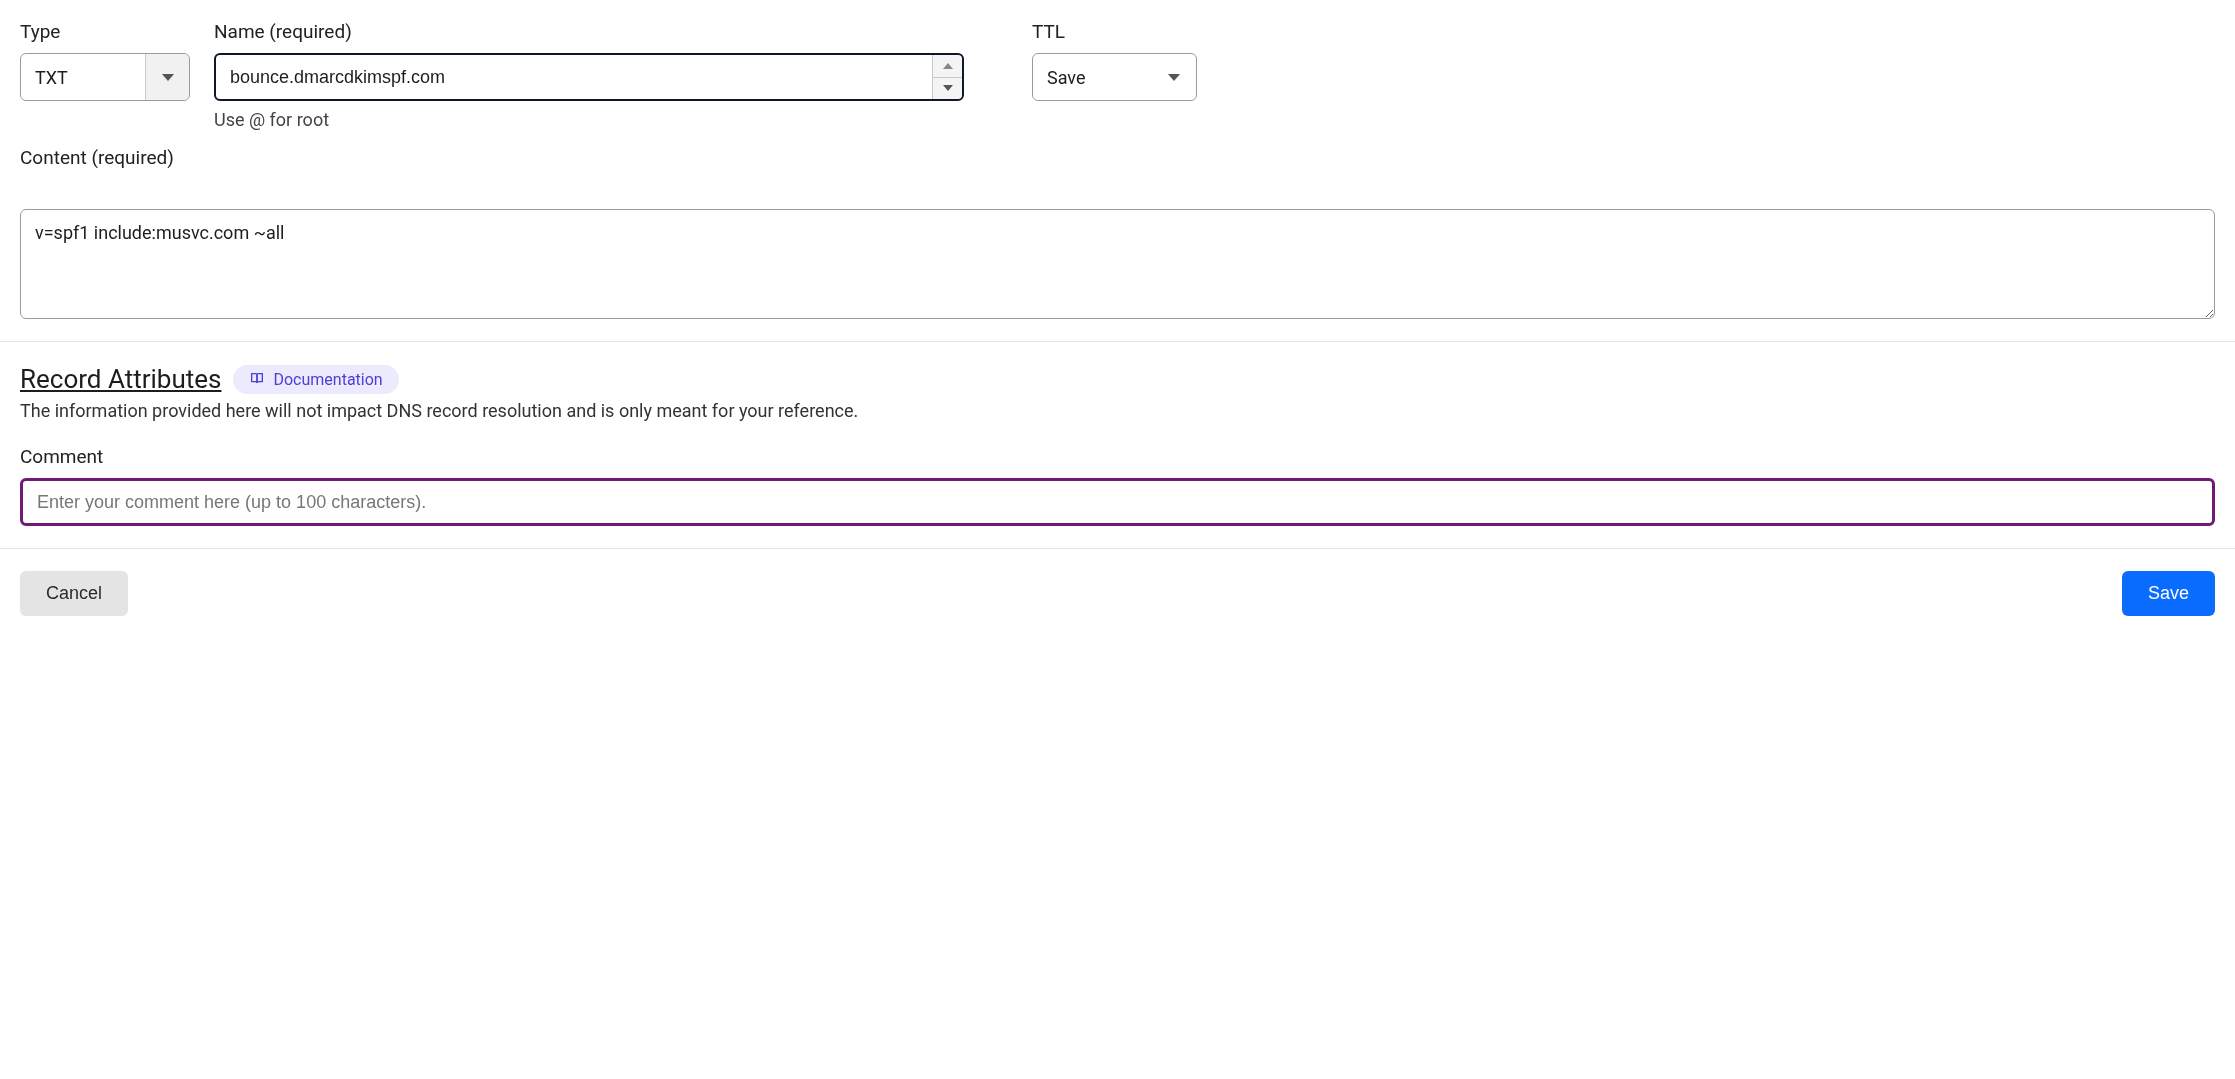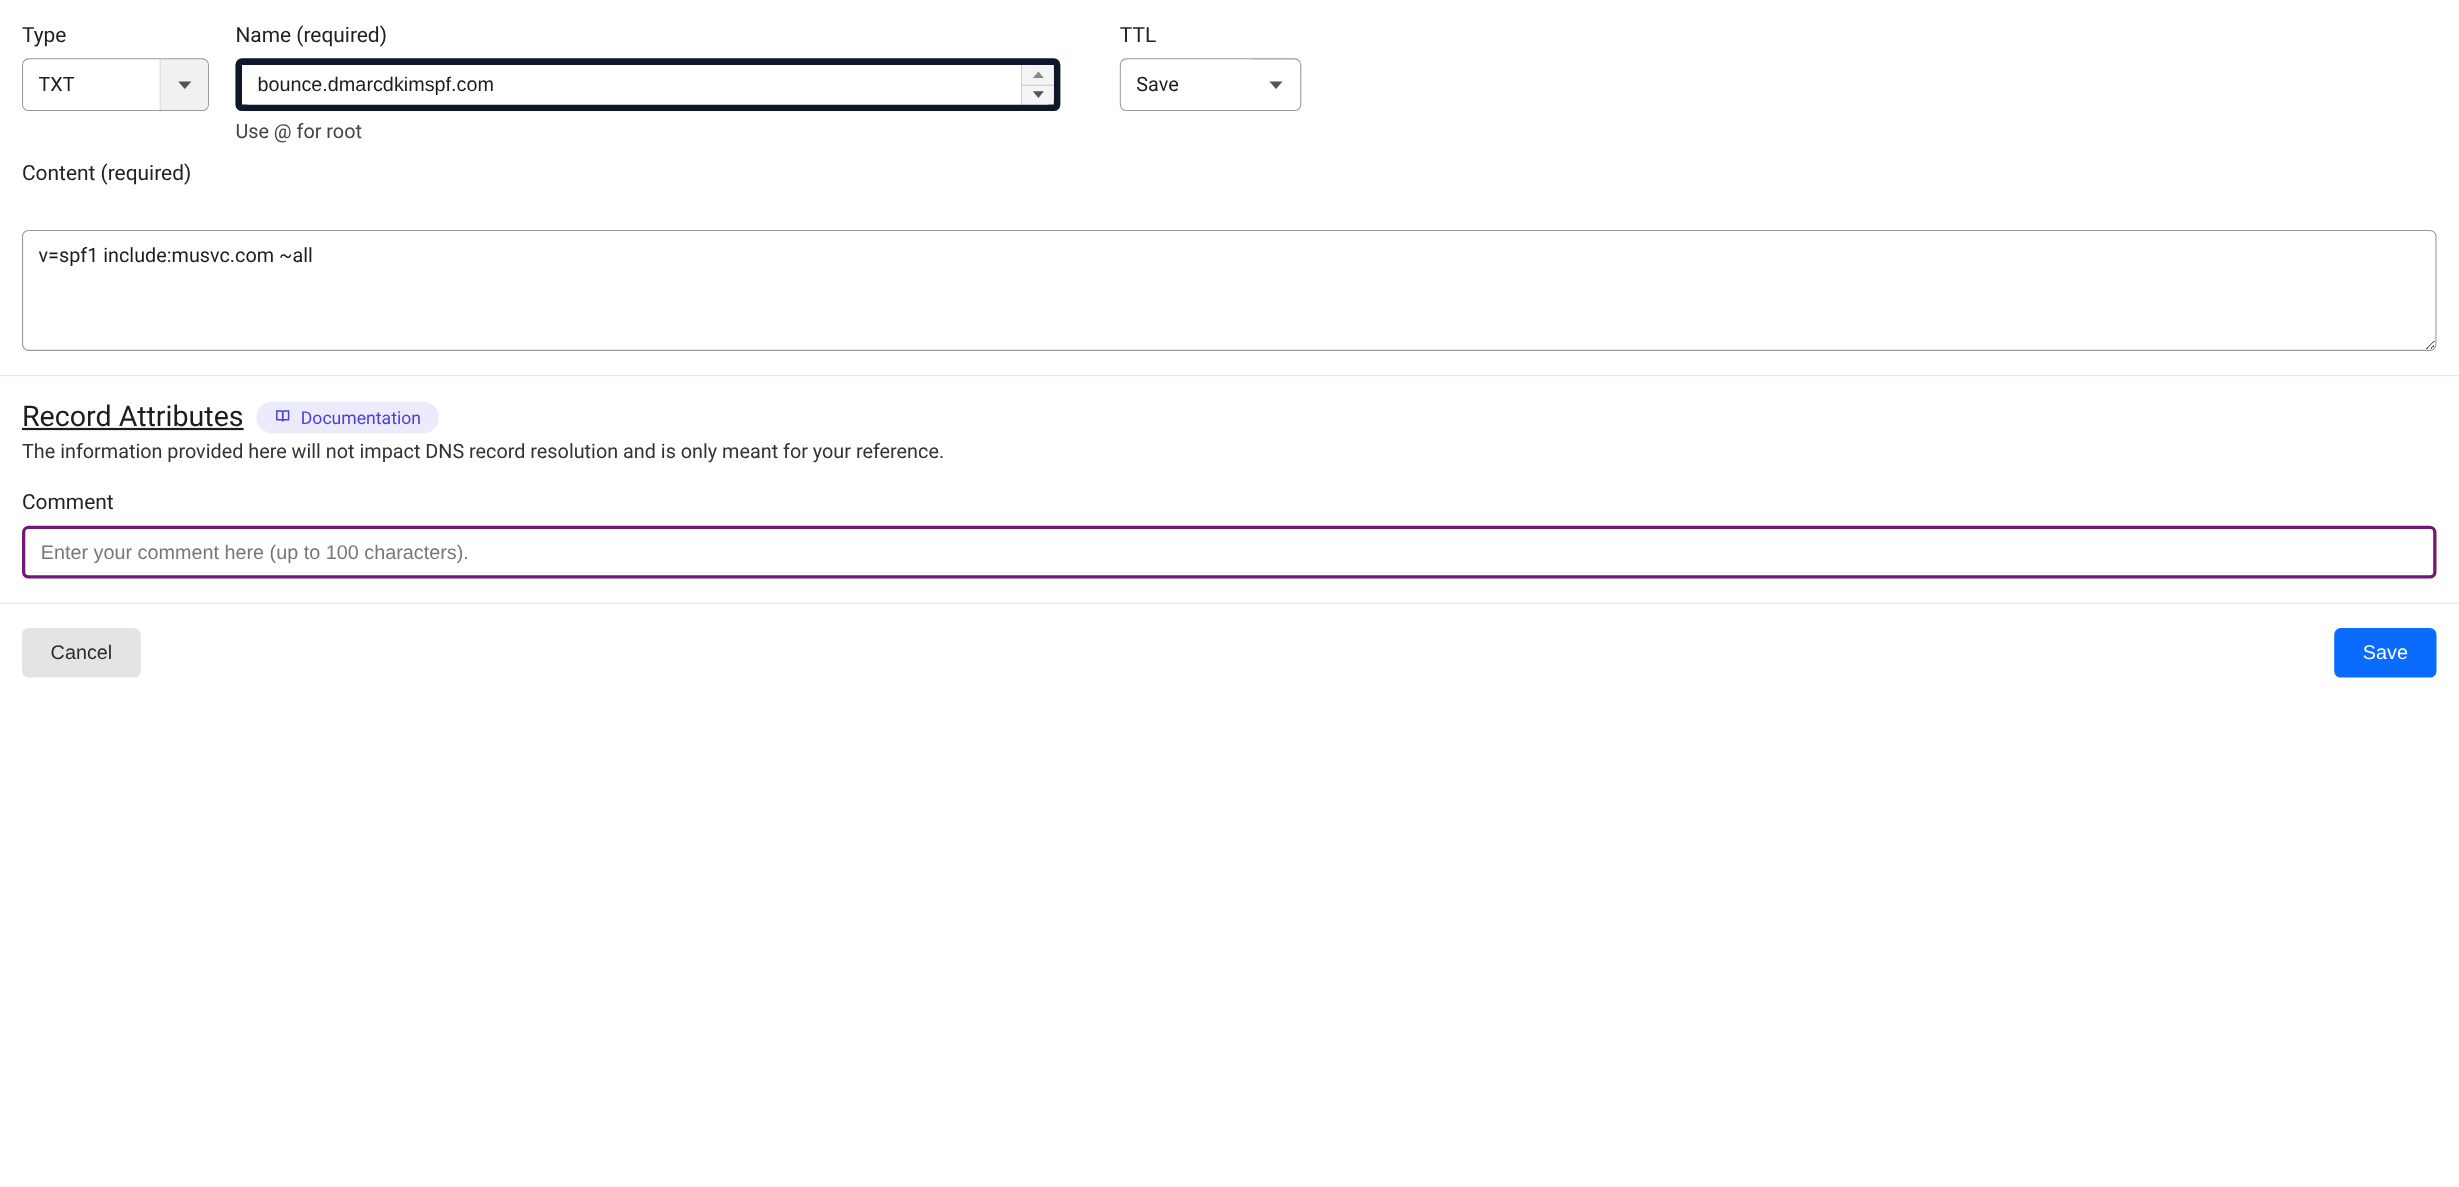--- a/index.html
+++ b/index.html
@@ -11,21 +11,21 @@
       padding: 20px;
     }
     .form-row {
       display: flex;
       gap: 24px;
       margin-bottom: 16px;
     }
     .field { display: flex; flex-direction: column; }
     .field-type { width: 170px; }
     .field-name { width: 750px; }
-    .field-ttl { margin-left: 30px; width: 165px; }
+    .field-ttl { margin-left: 44px; width: 165px; }
     .label {
       font-size: 19px;
       color: #222;
       margin-bottom: 10px;
     }
     .select-wrap {
       position: relative;
       display: flex;
       align-items: stretch;
       border: 1px solid #9a9a9a;
@@ -60,21 +60,21 @@
     .caret-down {
       width: 0; height: 0;
       border-left: 6px solid transparent;
       border-right: 6px solid transparent;
       border-top: 7px solid #555;
     }
     .combo-wrap {
       position: relative;
       display: flex;
       align-items: stretch;
-      border: 6px solid #0f172a;
+      border: 2px solid #0f172a;
       border-radius: 6px;
       background: #fff;
       height: 48px;
     }
     .combo-input {
       flex: 1;
       border: none;
       outline: none;
       padding: 0 14px;
       font-size: 18px;

